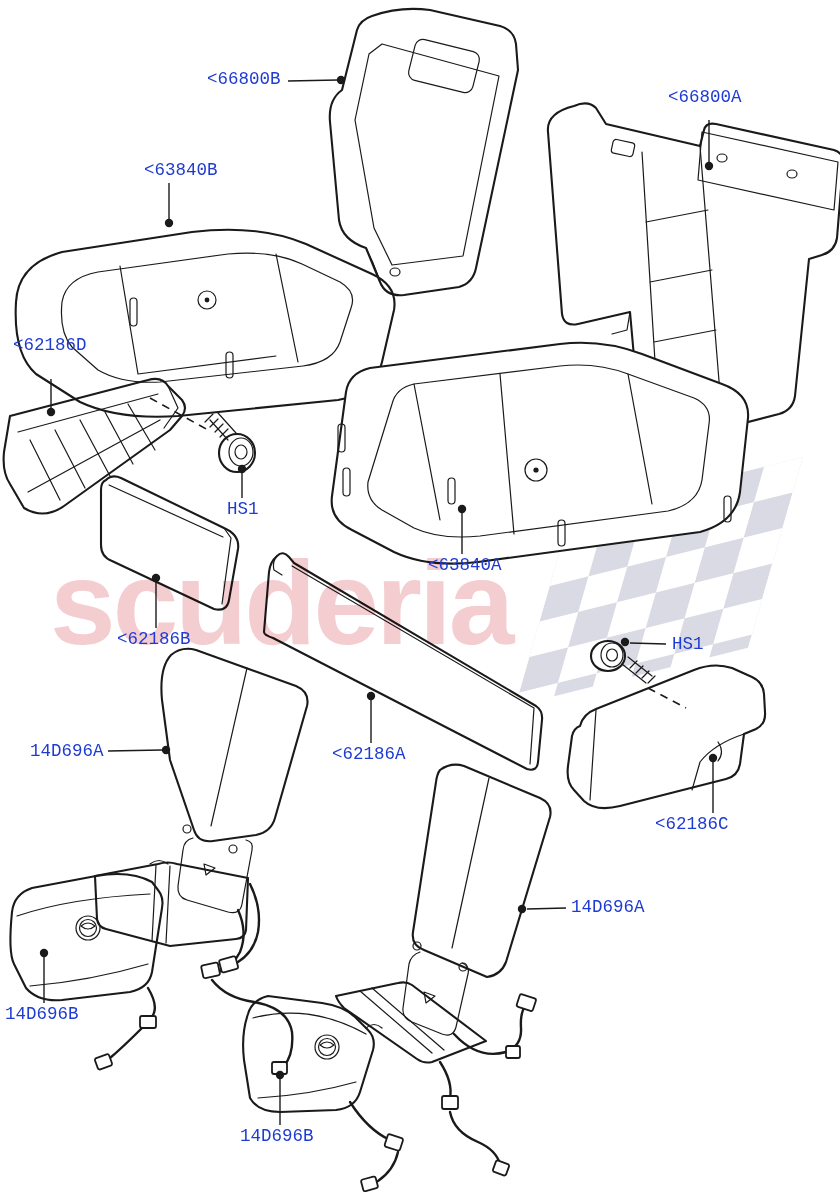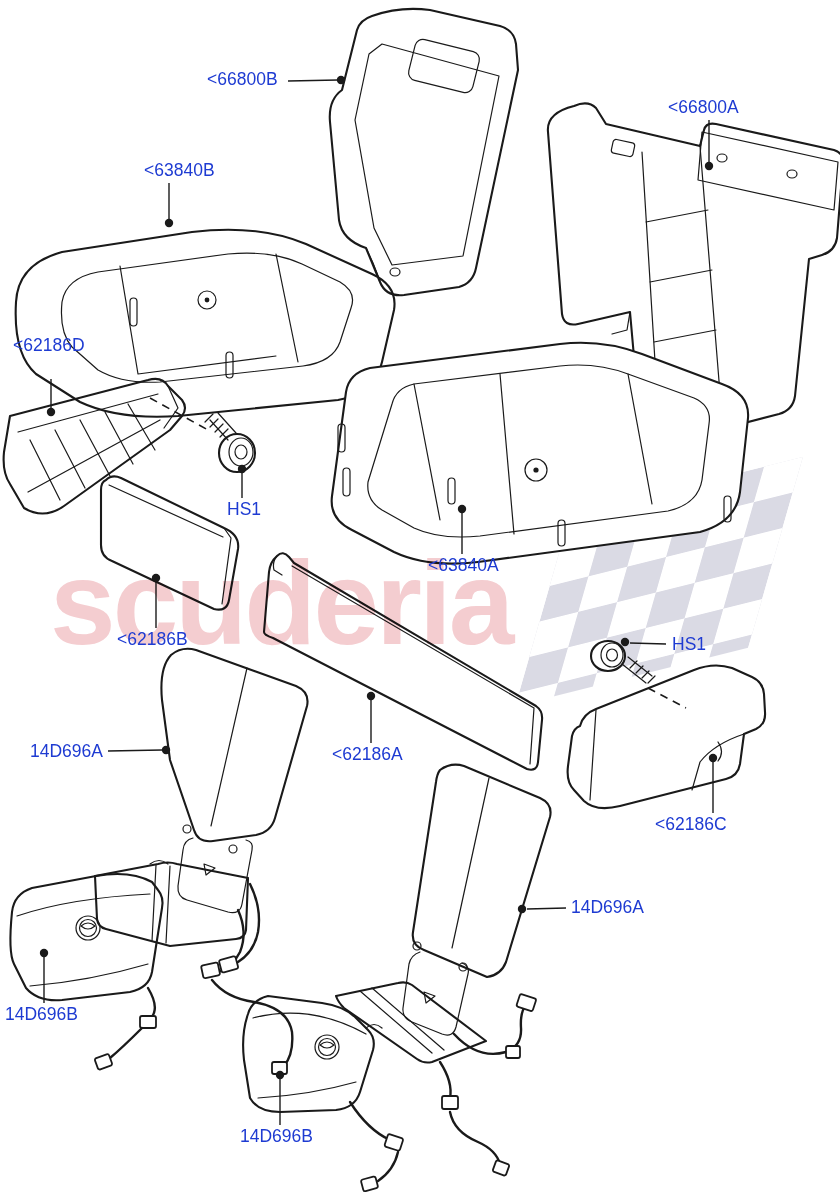--- a/index.html
+++ b/index.html
@@ -5,21 +5,21 @@
   html,body{margin:0;padding:0;background:#fff;}
   #canvas{position:relative;width:840px;height:1200px;background:#fff;overflow:hidden;
           font-family:"Liberation Sans",sans-serif;}
   #lineart{position:absolute;left:0;top:0;z-index:1;}
   .wm-brand{position:absolute;left:50px;top:544px;z-index:2;font-size:118px;font-weight:bold;
             letter-spacing:-3px;line-height:1;color:#F1BCC0;opacity:.75;mix-blend-mode:multiply;
             white-space:nowrap;}
   .wm-tag{position:absolute;left:58px;top:638px;z-index:2;font-size:34px;color:#E2E2E2;
           letter-spacing:46px;line-height:1;mix-blend-mode:multiply;white-space:nowrap;}
   .callout{position:absolute;z-index:3;color:#1E3BD2;font-size:17.5px;line-height:1.1;
-           white-space:nowrap;cursor:pointer;}
+           white-space:nowrap;cursor:pointer;font-family:Liberation Mono, monospace;}
   path,rect,ellipse,circle,line{vector-effect:non-scaling-stroke;}
   .outer{fill:none;stroke:#1a1a1a;stroke-width:2.1;stroke-linejoin:round;stroke-linecap:round;}
   .solid{fill:#ffffff;stroke:#1a1a1a;stroke-width:2.1;stroke-linejoin:round;stroke-linecap:round;}
   .thin{fill:none;stroke:#1a1a1a;stroke-width:1.2;stroke-linejoin:round;stroke-linecap:round;}
   .wire{fill:none;stroke:#1a1a1a;stroke-width:2.4;stroke-linecap:round;}
   .conn{fill:#ffffff;stroke:#1a1a1a;stroke-width:1.8;}
   .leader{stroke:#1a1a1a;stroke-width:1.4;fill:none;}
   .dot{fill:#1a1a1a;stroke:none;}
   .dash{fill:none;stroke:#1a1a1a;stroke-width:1.6;stroke-dasharray:8 6;}
 </style>
@@ -210,21 +210,21 @@
       <path class="leader" d="M 44,1003 L 44,957"></path>
         <circle class="dot" cx="44" cy="953" r="4.2"></circle>
       <path class="leader" d="M 280,1125 L 280,1079"></path>
         <circle class="dot" cx="280" cy="1075" r="4.2"></circle>
     </g>
   </svg>
 
   <div class="wm-brand">scuderia</div>
 
   <div class="callout" style="left:207px;top:70px">&lt;66800B</div>
-  <div class="callout" style="left:668px;top:98px">&lt;66800A</div>
+  <div class="callout" style="left:668px;top:88px">&lt;66800A</div>
   <div class="callout" style="left:144px;top:161px">&lt;63840B</div>
   <div class="callout" style="left:13px;top:336px">&lt;62186D</div>
   <div class="callout" style="left:227px;top:500px">HS1</div>
   <div class="callout" style="left:428px;top:556px">&lt;63840A</div>
   <div class="callout" style="left:117px;top:630px">&lt;62186B</div>
   <div class="callout" style="left:672px;top:635px">HS1</div>
   <div class="callout" style="left:30px;top:742px">14D696A</div>
   <div class="callout" style="left:332px;top:745px">&lt;62186A</div>
   <div class="callout" style="left:655px;top:815px">&lt;62186C</div>
   <div class="callout" style="left:571px;top:898px">14D696A</div>

